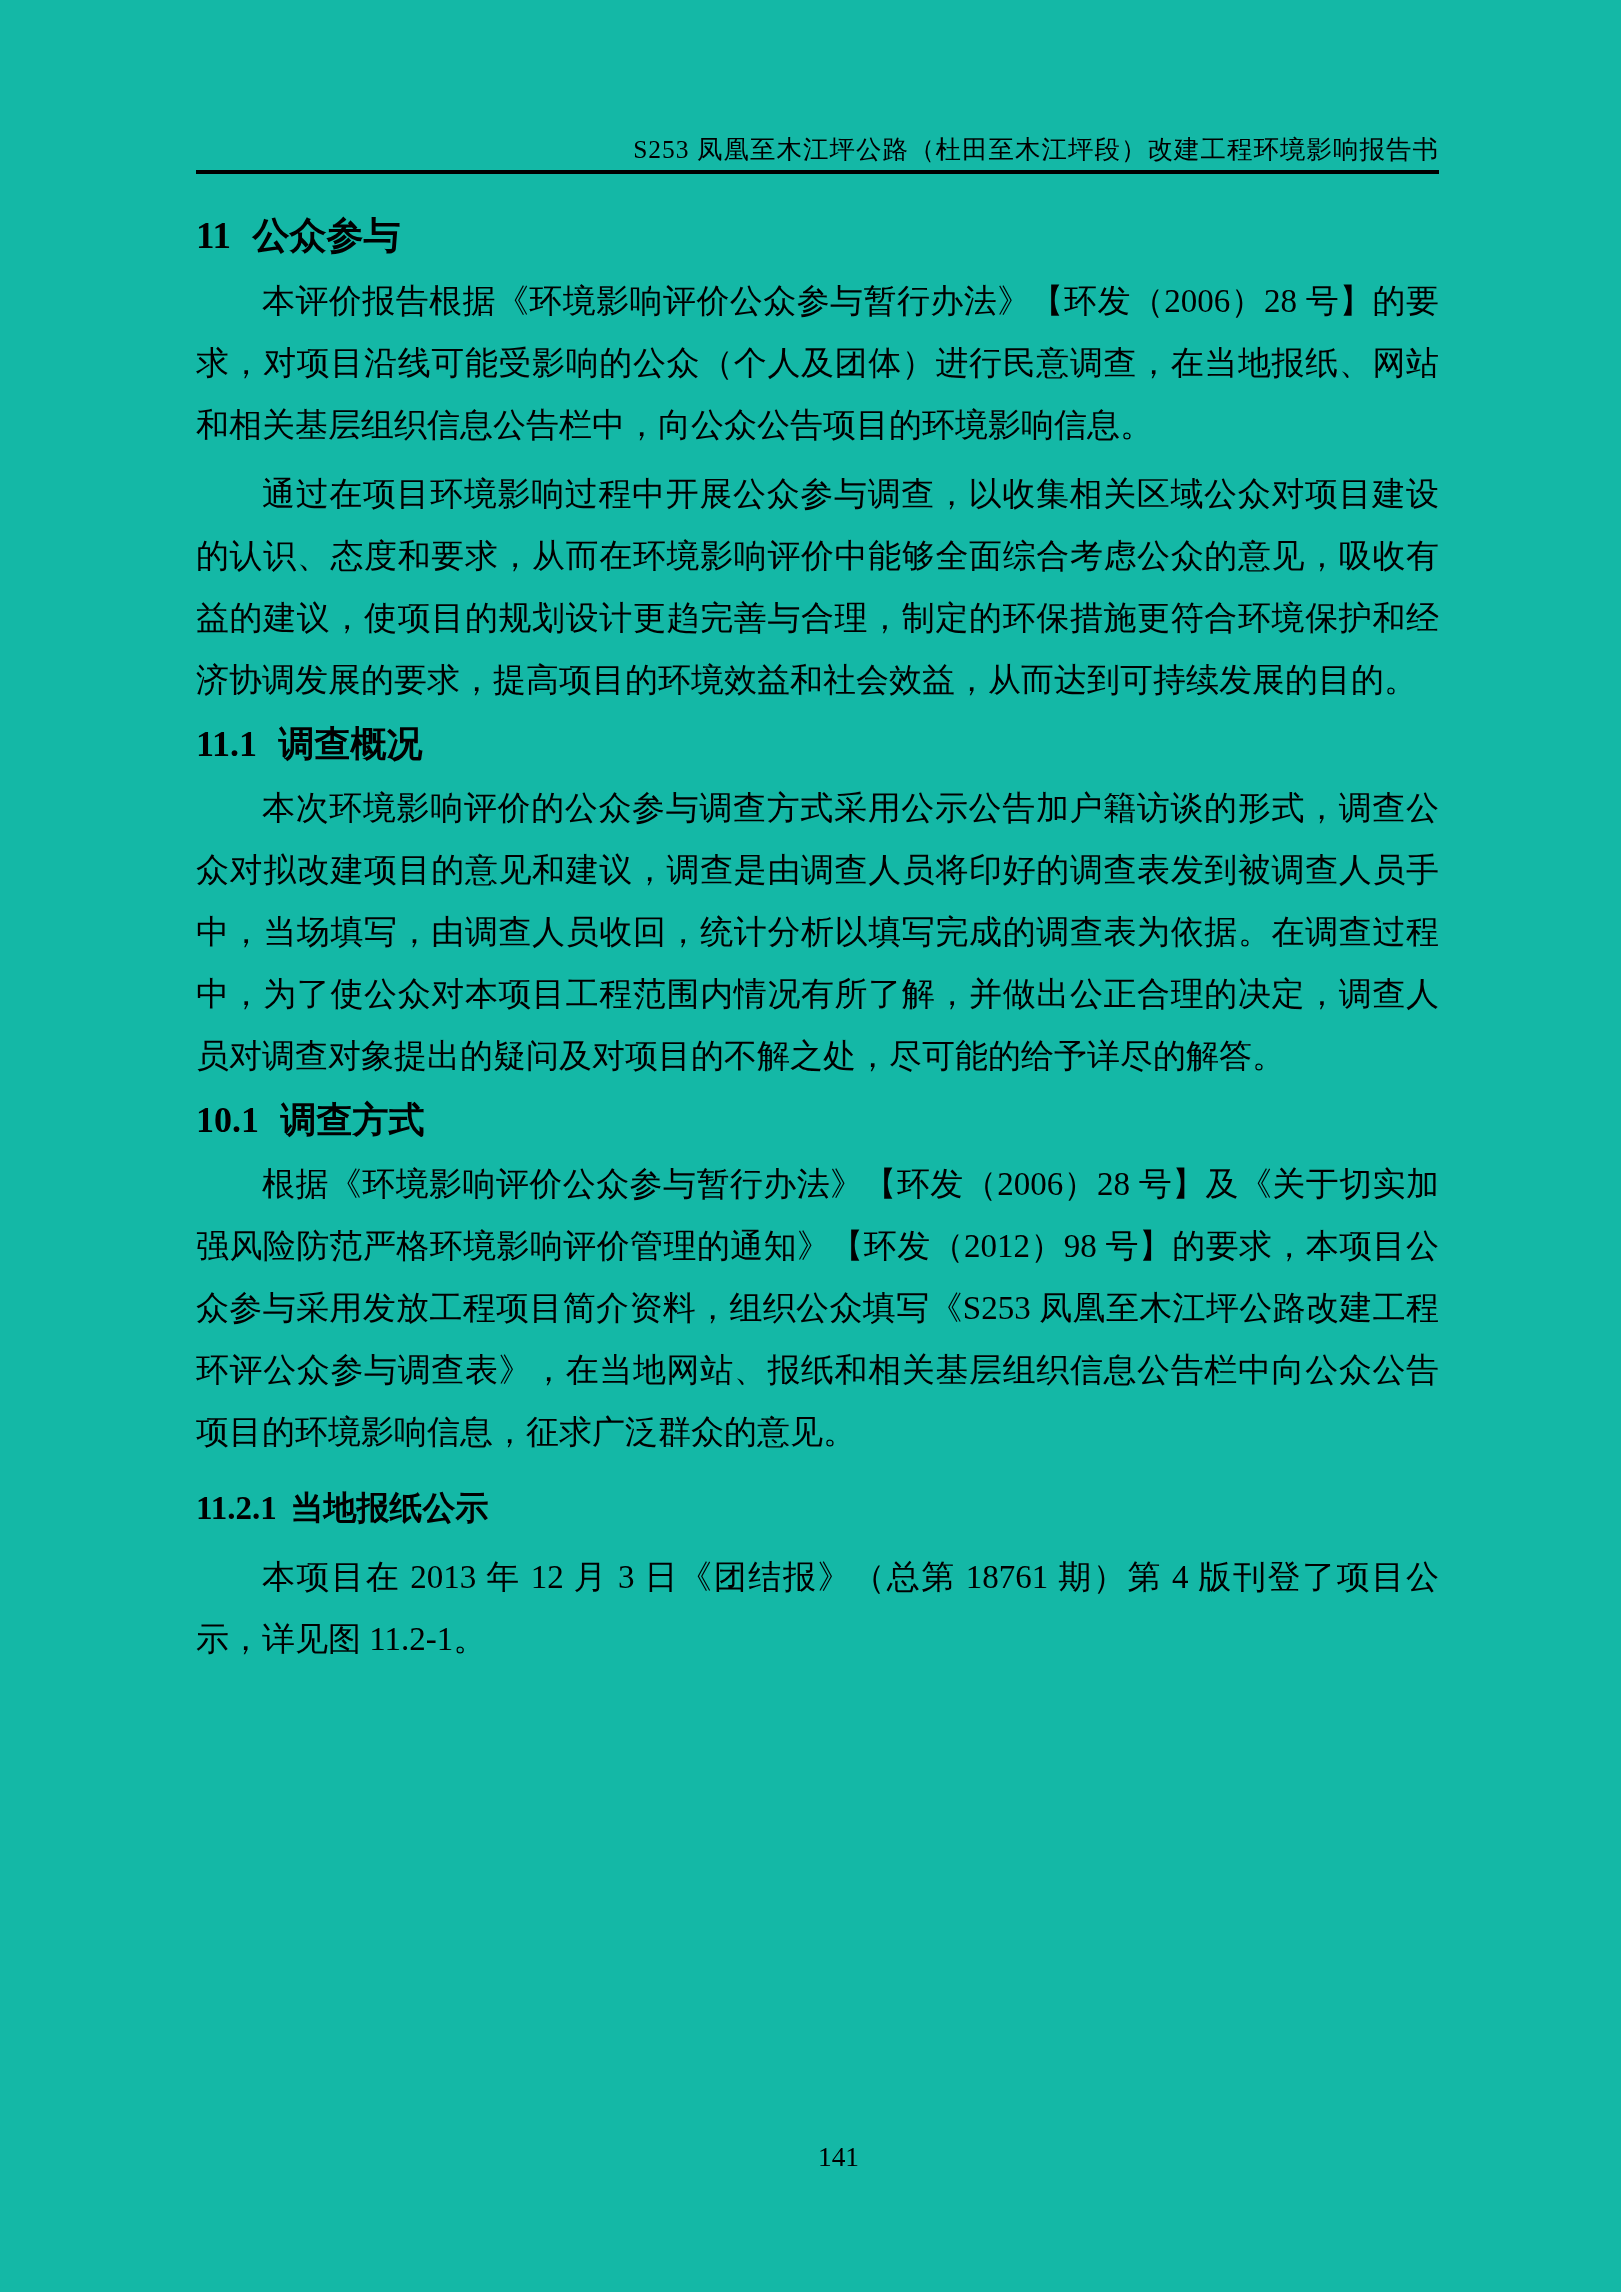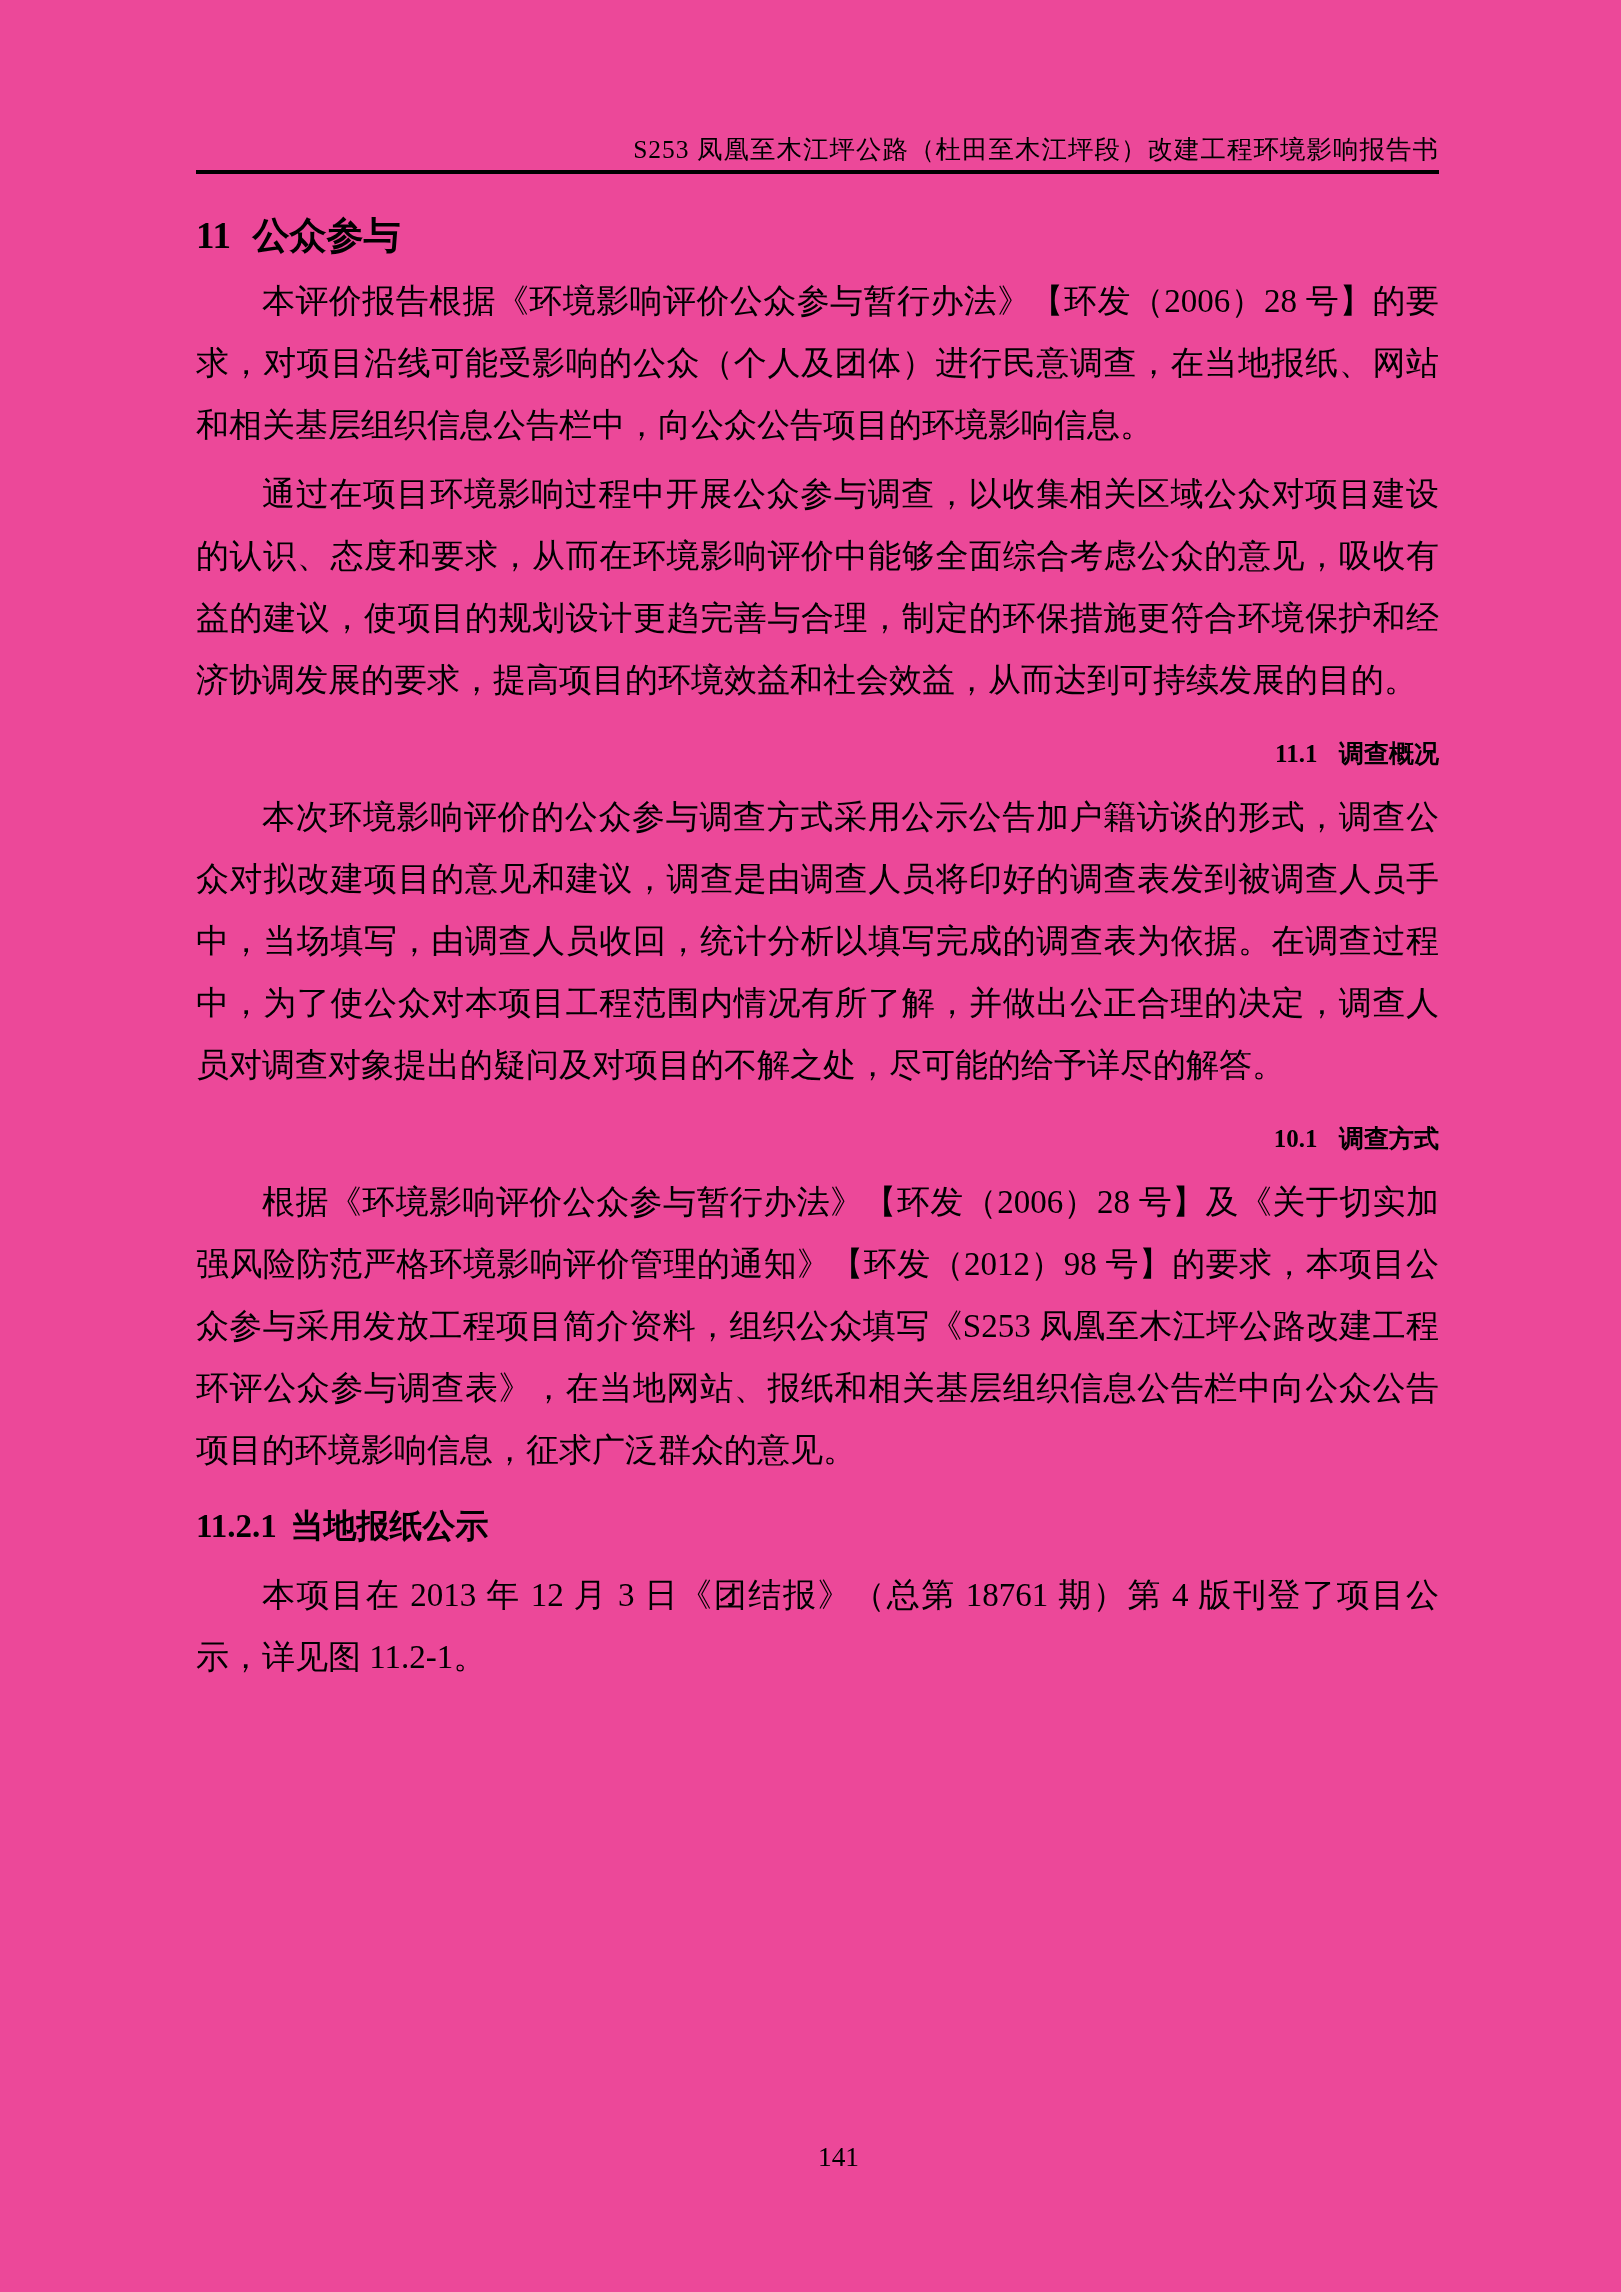--- a/index.html
+++ b/index.html
@@ -1,19 +1,19 @@
 <!DOCTYPE html>
 <html lang="zh"><head>
 <meta charset="utf-8">
 <style>
   html,body{margin:0;padding:0;background:#e8e8e8;}
   .page{
     position:relative;
     width:1621px;height:2293px;
-    background:#ec4899;
+    background:#14b8a6;
     color:#000;
     font-family:"Liberation Serif","DejaVu Serif",serif;
     overflow:hidden;
   }
   .content-col{
     margin-left:196px;
     width:1243px;
   }
   .running-head{
     padding-top:135px;
@@ -28,26 +28,25 @@
     background:#000;
   }
   h1.sec{
     margin:35px 0 7.8px;
     font-size:37px;
     line-height:53px;
     font-family:"Liberation Sans","DejaVu Sans",sans-serif;
     font-weight:bold;
   }
   h2.sec{
-    margin:18px 0 0;
-    font-size:25px;
+    margin:8px 0 0;
+    font-size:36px;
     line-height:49px;
     font-family:"Liberation Sans","DejaVu Sans",sans-serif;
     font-weight:bold;
-    text-align:right;
   }
   h3.sec{
     margin:13.7px 0 0;
     font-size:33px;
     line-height:62px;
     font-family:"Liberation Serif","DejaVu Serif",serif;
     font-weight:bold;
   }
   .h-num{
     margin-right:21.6px;

